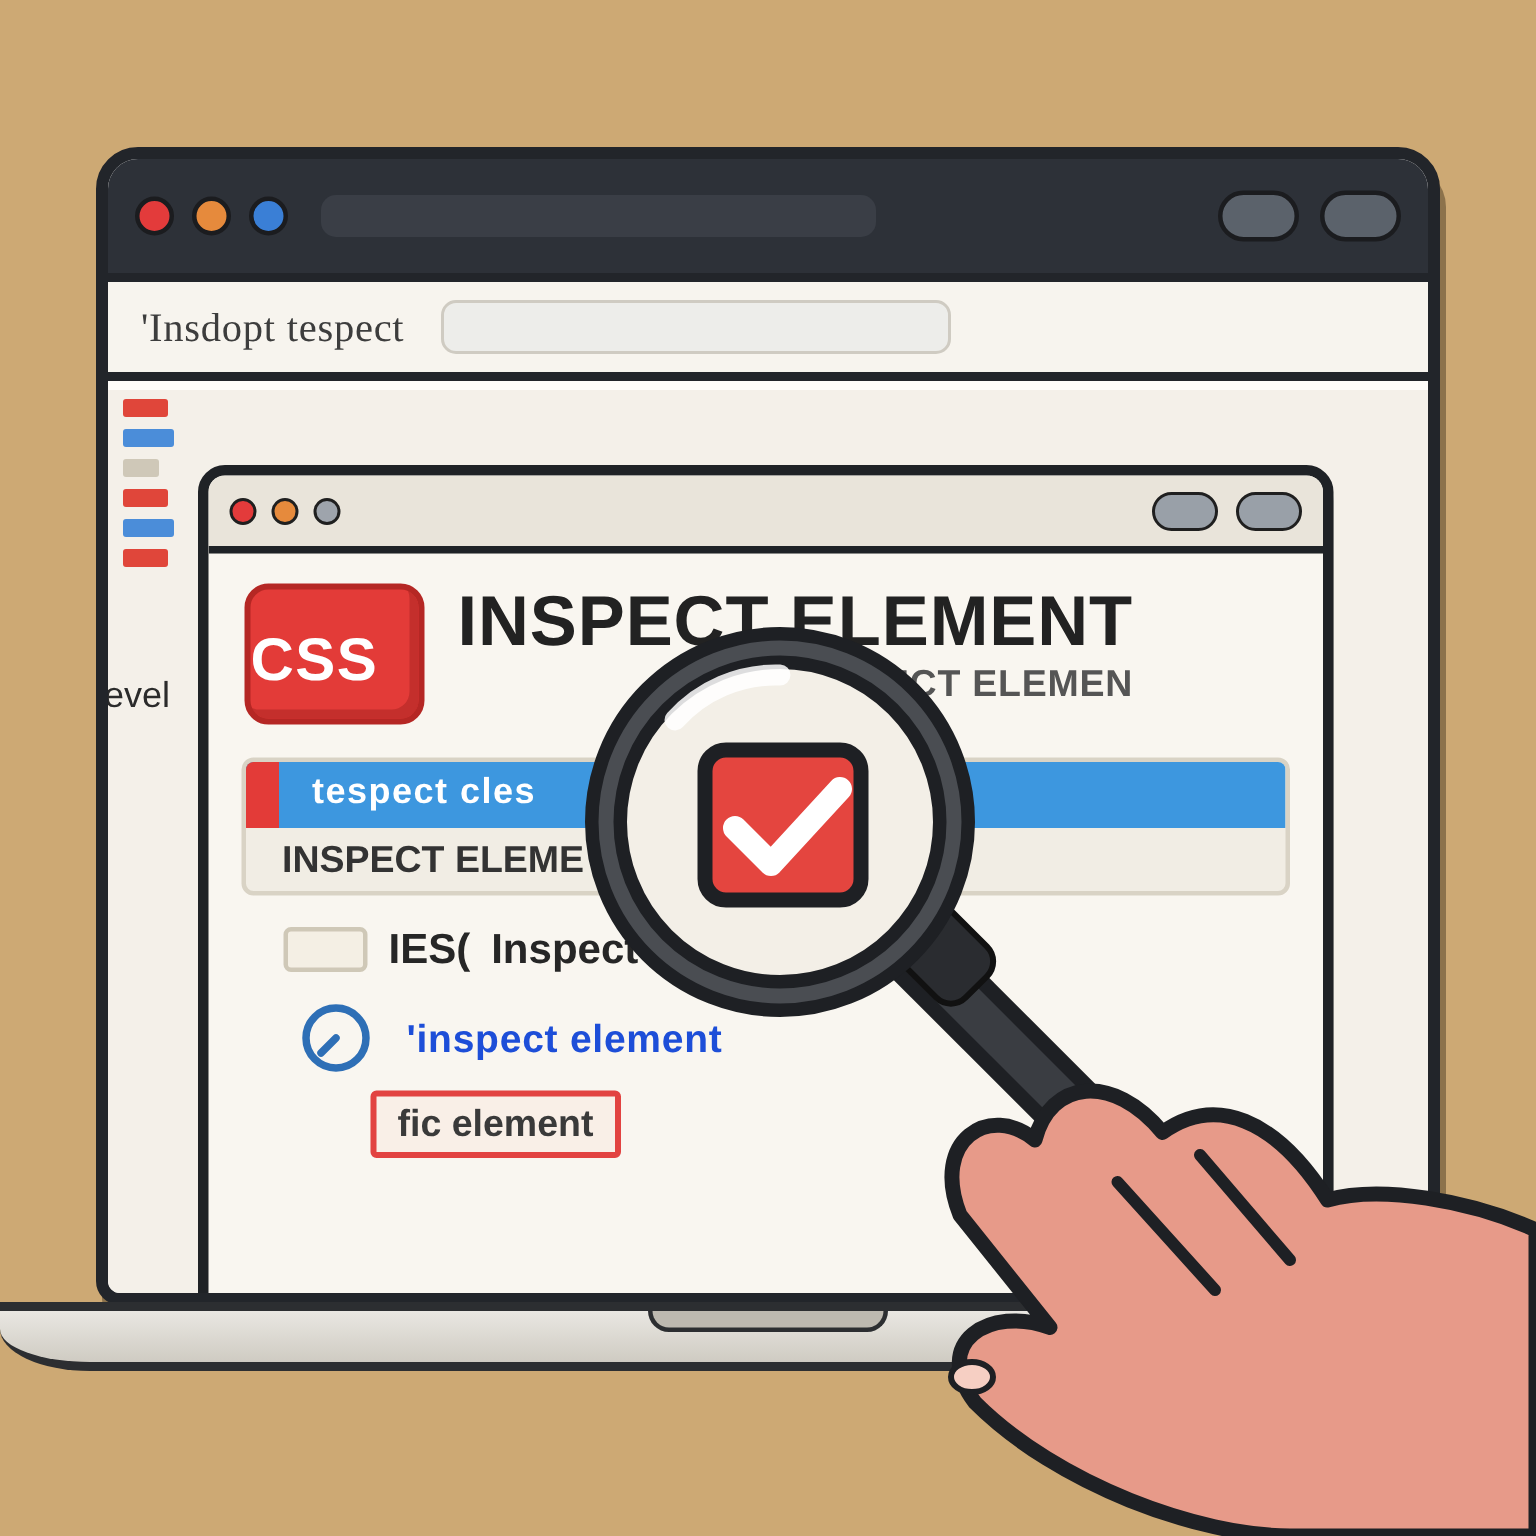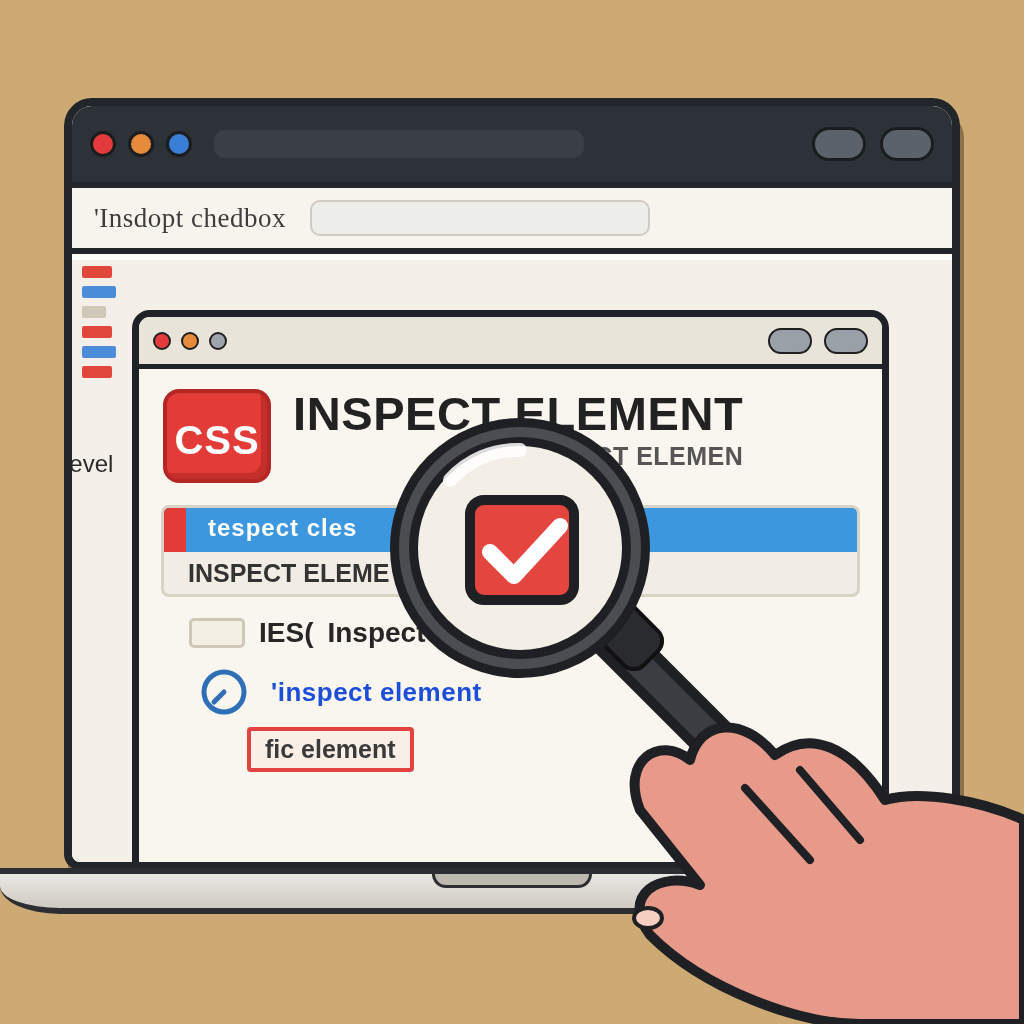--- a/index.html
+++ b/index.html
@@ -112,27 +112,26 @@
   .in-right { margin-left:auto; display:flex; gap:12px; }
   .in-pill { width:44px;height:26px;border-radius:14px;background:#99a0a8;border:2.5px solid #1f1f1f; }
 
   
   .hdr-row {
     display:flex; align-items:flex-start;
     gap: 22px;
     padding: 20px 24px 8px 24px;
   }
   .css-badge {
-    width: 108px; height: 94px;
+    width: 120px; height: 94px;
     background:#e33b38;
     border: 4px solid #b52724;
     border-radius: 16px;
     color:#fff;
     font: 700 40px/94px Arial, sans-serif;
-    text-align:center;
     letter-spacing:1px;
     box-shadow: inset -6px -6px 0 #c42f2c;
   }
   .hdr-text { display:flex; flex-direction:column; gap:6px;align-items:flex-end; }
   .hdr-title {
     font: 800 47px/1.05 "Arial Black", Arial, sans-serif;
     color:#222;
     text-transform: uppercase;
     letter-spacing: .6px;
     white-space: nowrap;
@@ -248,21 +247,21 @@
       <div class="tl-dot d-blue"></div>
     </div>
     <div class="tl-tab"></div>
     <div class="tl-right">
       <div class="tl-pill"></div>
       <div class="tl-pill"></div>
     </div>
   </div>
 
   <div class="outer-toolbar">
-    <span class="addr-label">'Insdopt chedbox</span>
+    <span class="addr-label">'Insdopt tespect</span>
     <div class="addr-input"></div>
   </div>
 
   <div class="bg-panel">
     <div class="sidebar-strip">
       <div class="chip r"></div>
       <div class="chip b"></div>
       <div class="chip g"></div>
       <div class="chip r"></div>
       <div class="chip b"></div>

